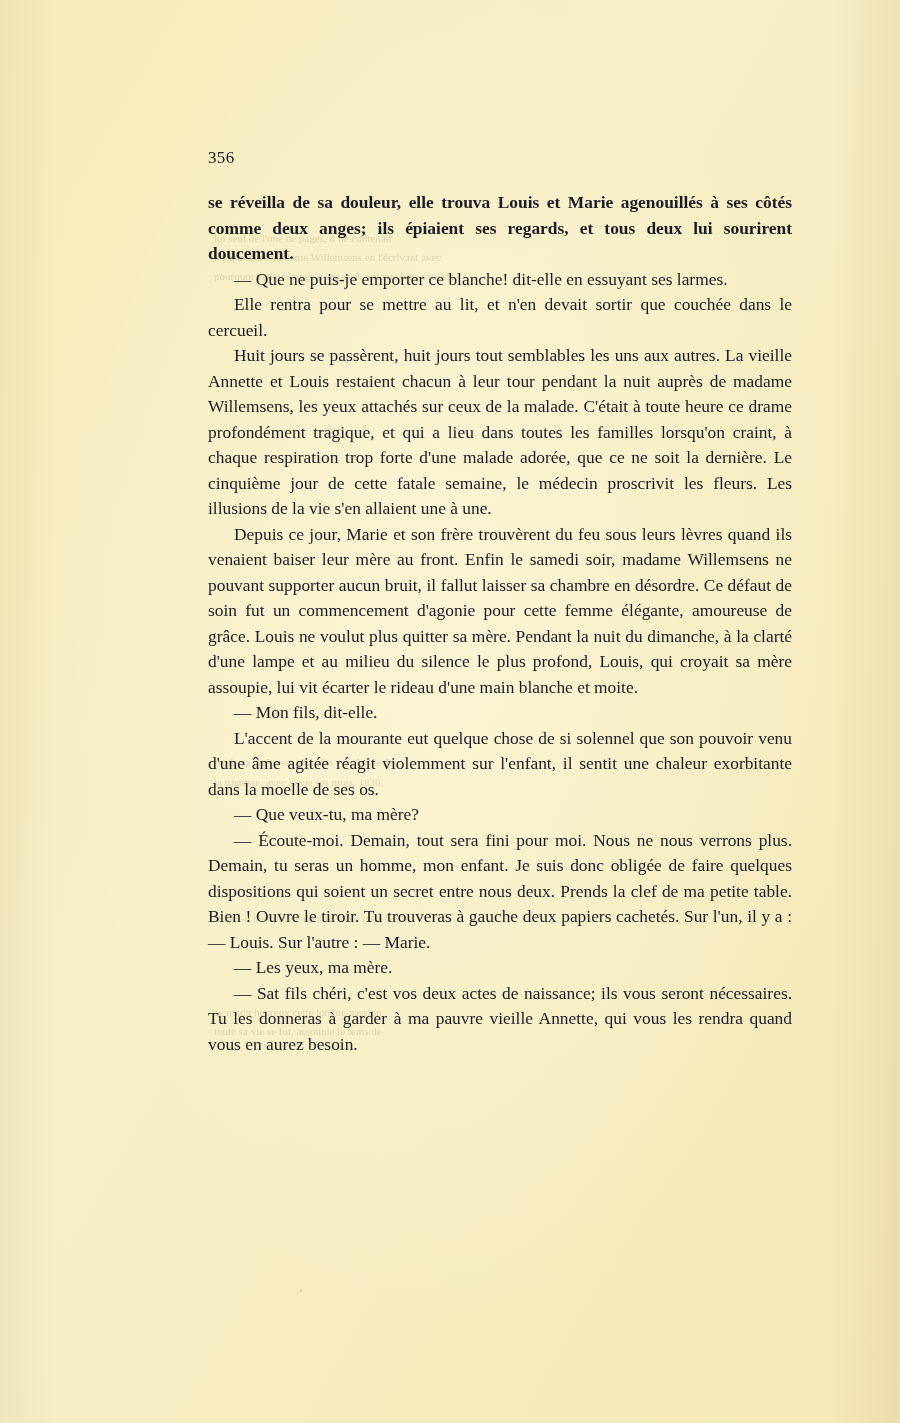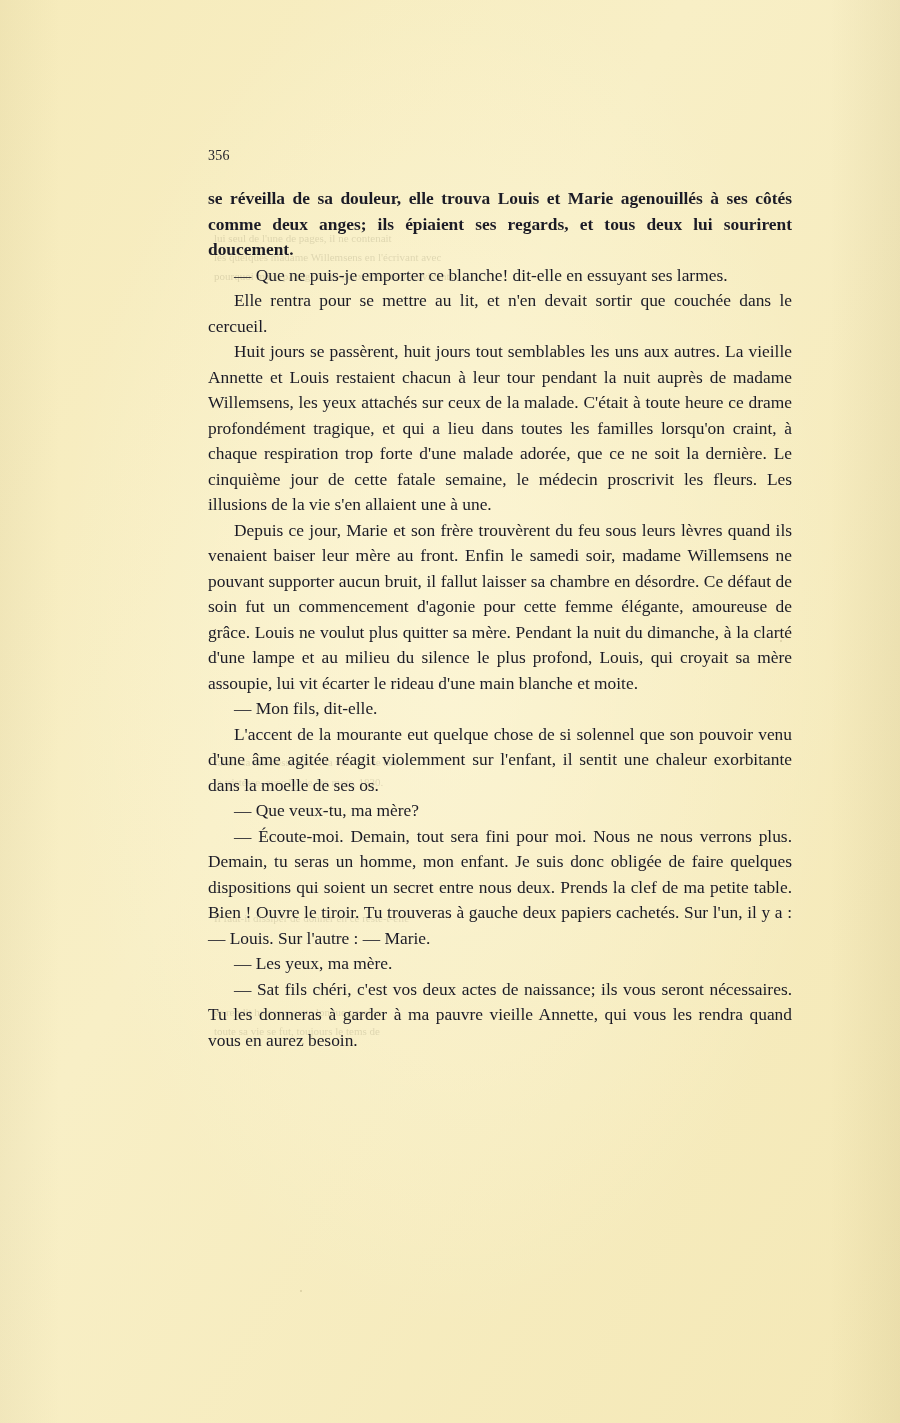--- a/index.html
+++ b/index.html
@@ -35,21 +35,21 @@
     font-variant: small-caps;
     letter-spacing: 0.06em;
     font-size: 16.5px;
     color: #1d1d28;
     margin-bottom: 22px;
     white-space: nowrap;
   }
   .folio {
     font-variant: normal;
     letter-spacing: 0.02em;
-    font-size: 14px;
+    font-size: 17px;
     margin-right: 58px;
     color: #20202a;
   }
   .head-title {
     font-variant: small-caps;
     letter-spacing: 0.1em;
     font-size: 16px;
   }
   .body-text p {
     margin: 0;
@@ -111,21 +111,21 @@
 <div class="page">
 
   <div class="ghost" aria-hidden="true">
     <div class="g1">lui seul de l'une de pages, il ne contenait</div>
     <div>les quelques madame Willemsens en l'écrivant avec</div>
     <div>pourquoi mais, partagé à ses deux enfants bien vivants</div>
     <div class="g2">fatale sa maîtresse s'en alla vers la vie des</div>
     <div>la tristesse, avec la vie ses mots, 1830.</div>
     <div class="g3">Il faut-il dissiper de donner en ce reste-t-elle</div>
     <div class="g4">se rendit heureux cette longue passion</div>
-    <div>toute sa vie se fut, toujours le tems de</div>
+    <div>toute sa vie se fut, assoupie le tems de</div>
   </div>
 
   <div class="page-inner">
 
     <div class="running-head">
       <span class="folio">356</span>
     </div>
 
     <div class="body-text">
       <p class="noindent">se réveilla de sa douleur, elle trouva Louis et Marie agenouillés à ses côtés comme deux anges; ils épiaient ses regards, et tous deux lui sourirent doucement.</p>

